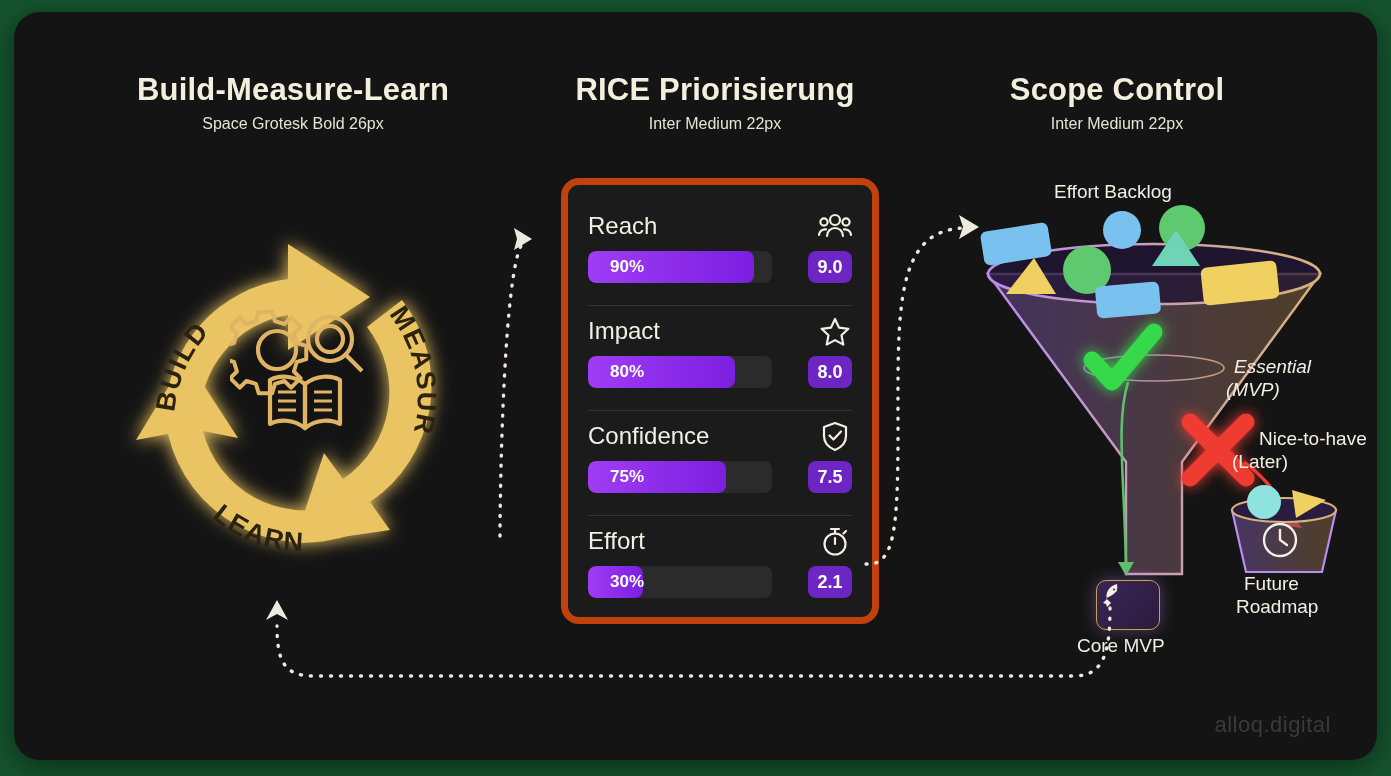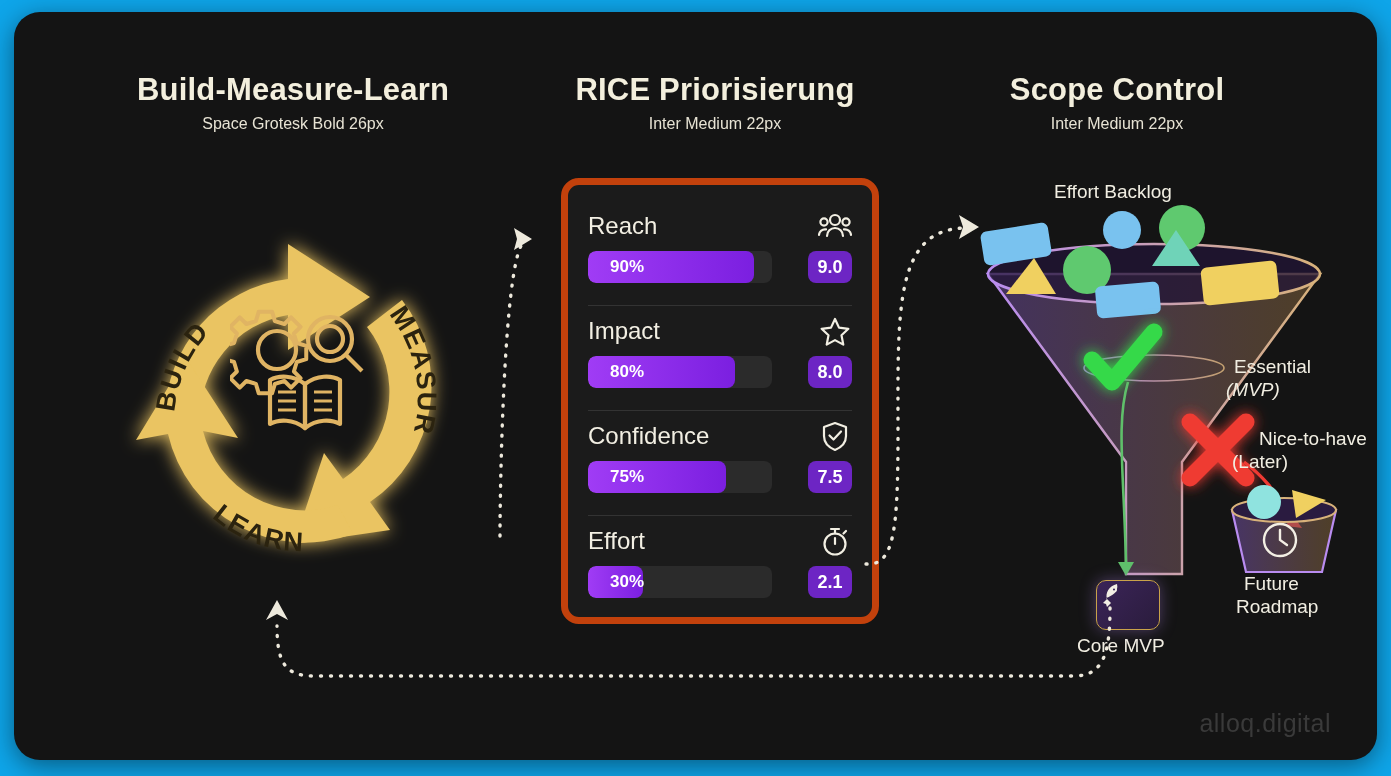--- a/index.html
+++ b/index.html
@@ -1,17 +1,17 @@
 <!DOCTYPE html>
 <html><head>
 <meta charset="utf-8">
 <style>
   html,body{margin:0;padding:0;background:#ffffff;}
   body{width:1391px;height:776px;overflow:hidden;font-family:"Liberation Sans",sans-serif;}
-  .stage{position:relative;width:1391px;height:776px;background:#0ea5e9;}
+  .stage{position:relative;width:1391px;height:776px;background:#14532d;}
   .board{position:absolute;left:14px;top:12px;width:1363px;height:748px;background:#141414;border-radius:26px;
          box-shadow:0 6px 26px rgba(0,0,0,.45);overflow:hidden;}
   .col-title{position:absolute;text-align:center;color:#f3efdd;font-size:31px;font-weight:bold;letter-spacing:.2px;white-space:nowrap;}
   .col-sub{position:absolute;text-align:center;color:#e7e3d4;font-size:16px;white-space:nowrap;}
 
   
   .cycle{position:absolute;left:88px;top:160px;width:400px;height:420px;}
   .cycle svg{position:absolute;left:0;top:0;}
   .cycle-icons{position:absolute;left:128px;top:122px;width:150px;height:150px;}
 
@@ -33,21 +33,21 @@
 
   
   .scope{position:absolute;left:930px;top:160px;width:420px;height:500px;}
   .scope svg{position:absolute;left:0;top:0;}
   .scope-lbl{position:absolute;color:#f1eee2;font-size:19px;line-height:23px;white-space:nowrap;}
   .mvp-box{position:absolute;left:152px;top:408px;width:62px;height:48px;border-radius:10px;
            border:1px solid #c9a24a;background:linear-gradient(135deg,#3b2458,#2a1c3c);
            box-shadow:0 0 16px rgba(190,140,255,.35);display:flex;align-items:center;justify-content:center;}
 
   .connector{position:absolute;left:0;top:0;width:1363px;height:748px;pointer-events:none;}
-  .wm{position:absolute;right:46px;bottom:22px;color:#3a3a3a;font-size:25px;letter-spacing:.5px;}
+  .wm{position:absolute;right:46px;bottom:22px;color:#3a3a3a;font-size:22px;letter-spacing:.5px;}
 </style>
 </head>
 <body>
 
 <div class="stage">
   <div class="board">
 
     <div class="col-title" style="left:64px;top:60px;width:430px;">Build-Measure-Learn</div>
     <div class="col-sub" style="left:64px;top:103px;width:430px;">Space Grotesk Bold 26px</div>
 
@@ -275,21 +275,21 @@
           <circle cx="320" cy="330" r="17" fill="#8fe3df"></circle>
           <path d="M348 318 l34 10 -30 18 z" fill="#f0d060"></path>
           <g>
             <circle cx="336" cy="368" r="16" fill="none" stroke="#f3efe4" stroke-width="2.4"></circle>
             <path d="M336 358 v10 l7 5" fill="none" stroke="#f3efe4" stroke-width="2.4" stroke-linecap="round"></path>
           </g>
         </g>
       </svg>
 
       <div class="scope-lbl" style="left:110px;top:8px;">Effort Backlog</div>
-      <div class="scope-lbl" style="left:290px;top:183px;">Essential</div>
+      <div class="scope-lbl" style="left:290px;top:183px;font-style:italic;">Essential</div>
       <div class="scope-lbl" style="left:282px;top:206px;font-style:italic;">(MVP)</div>
       <div class="scope-lbl" style="left:288px;top:255px;margin-left:27px;">Nice-to-have</div>
       <div class="scope-lbl" style="left:288px;top:278px;">(Later)</div>
       <div class="scope-lbl" style="left:300px;top:400px;">Future</div>
       <div class="scope-lbl" style="left:292px;top:423px;">Roadmap</div>
       <div class="scope-lbl" style="left:133px;top:462px;">Core MVP</div>
 
       <div class="mvp-box">
         <span>
           <svg width="28" height="28" viewBox="0 0 28 28" fill="none" stroke="#f3efe4" stroke-width="1.9" stroke-linejoin="round">

